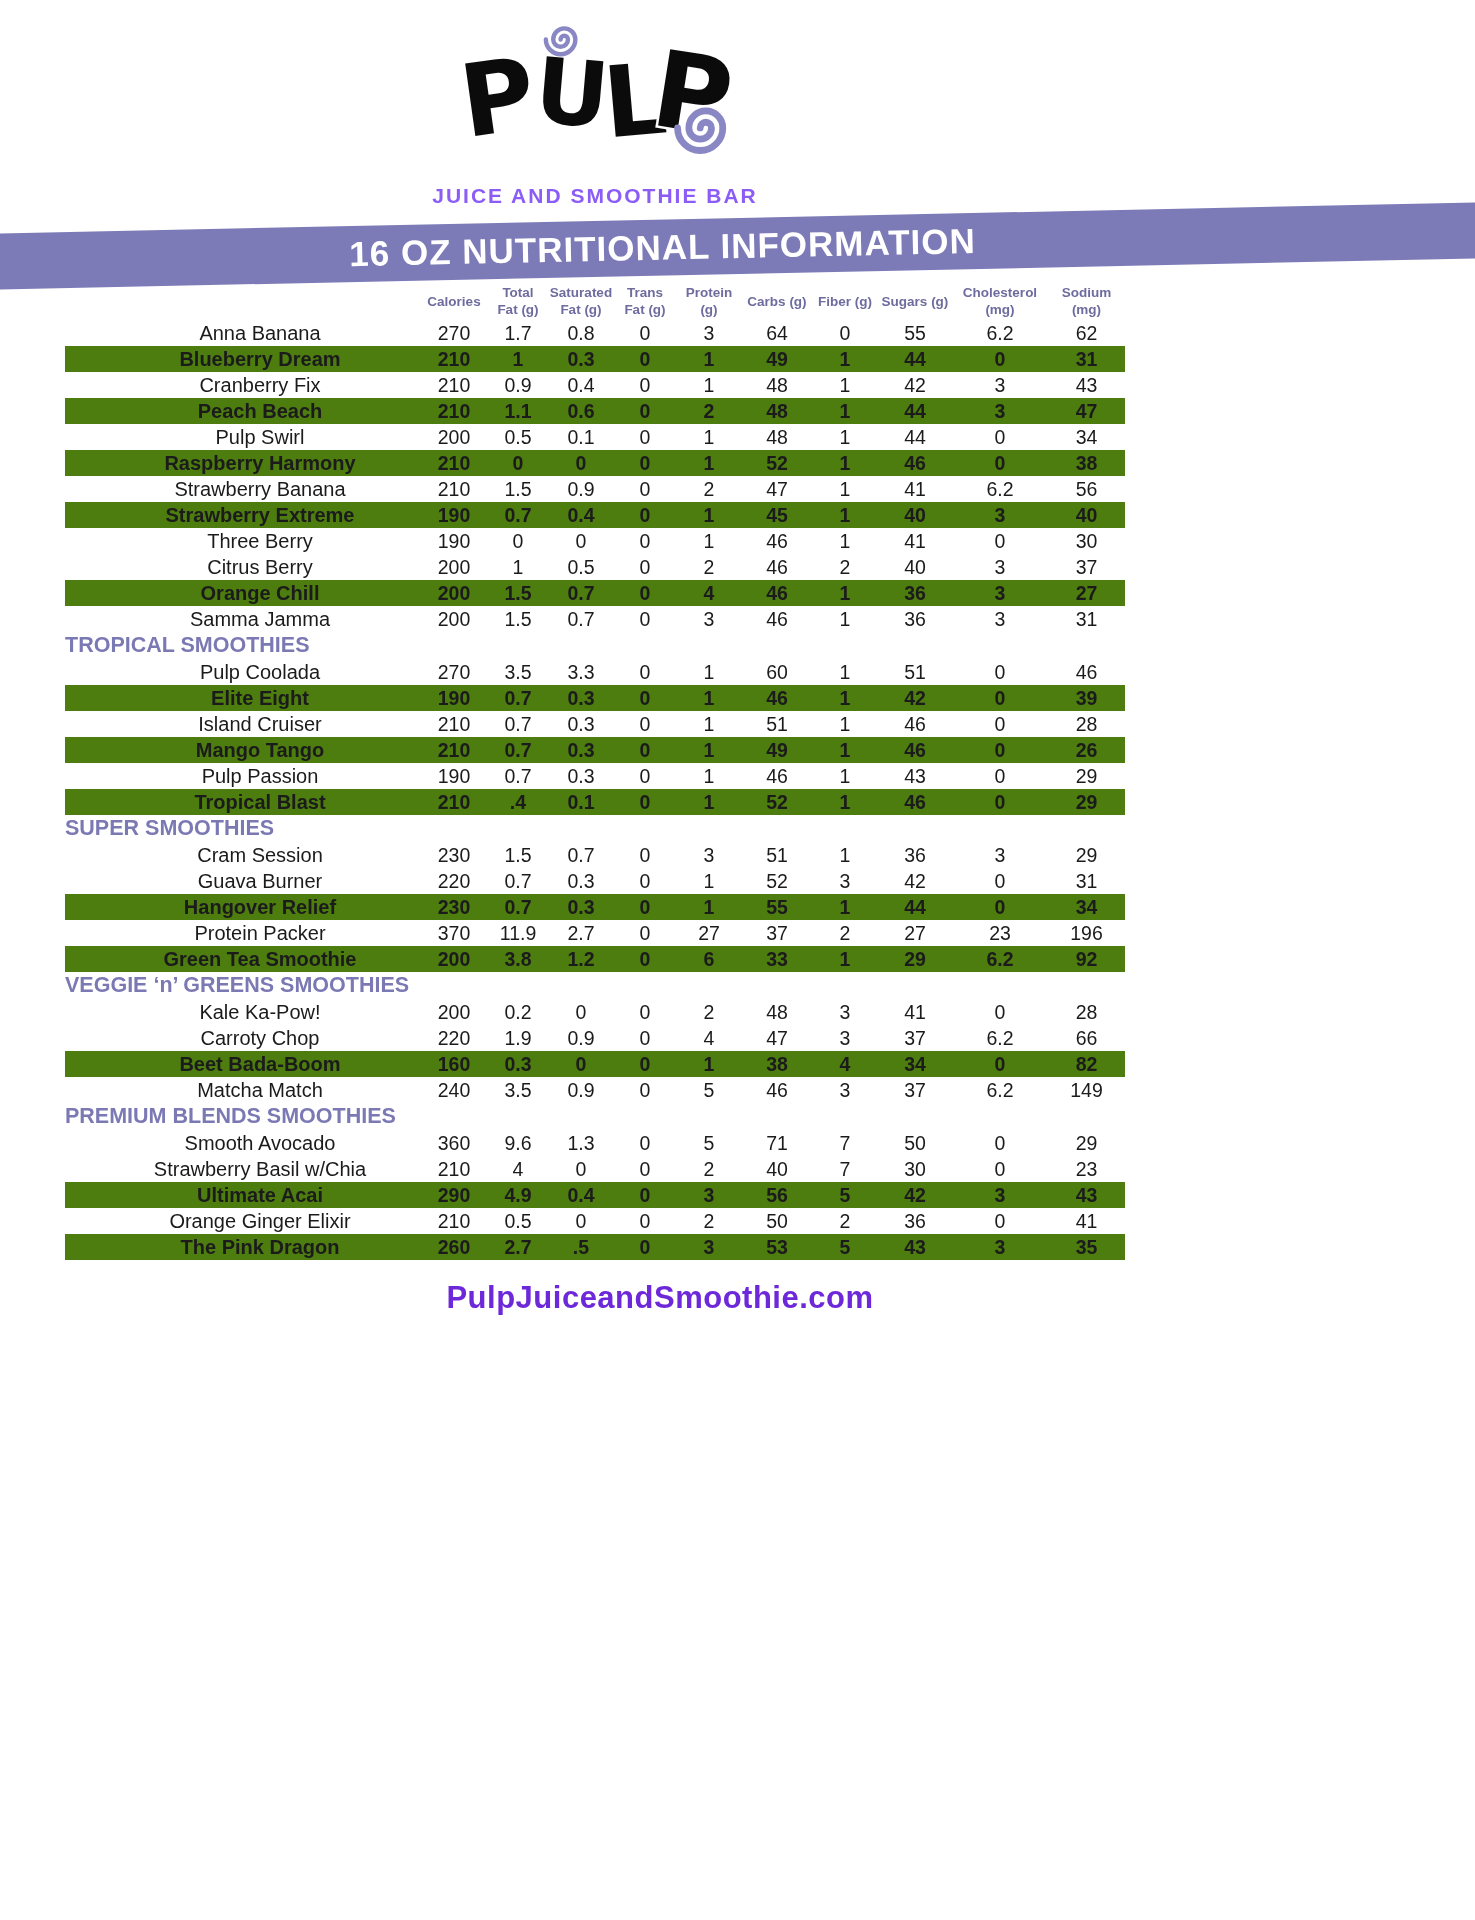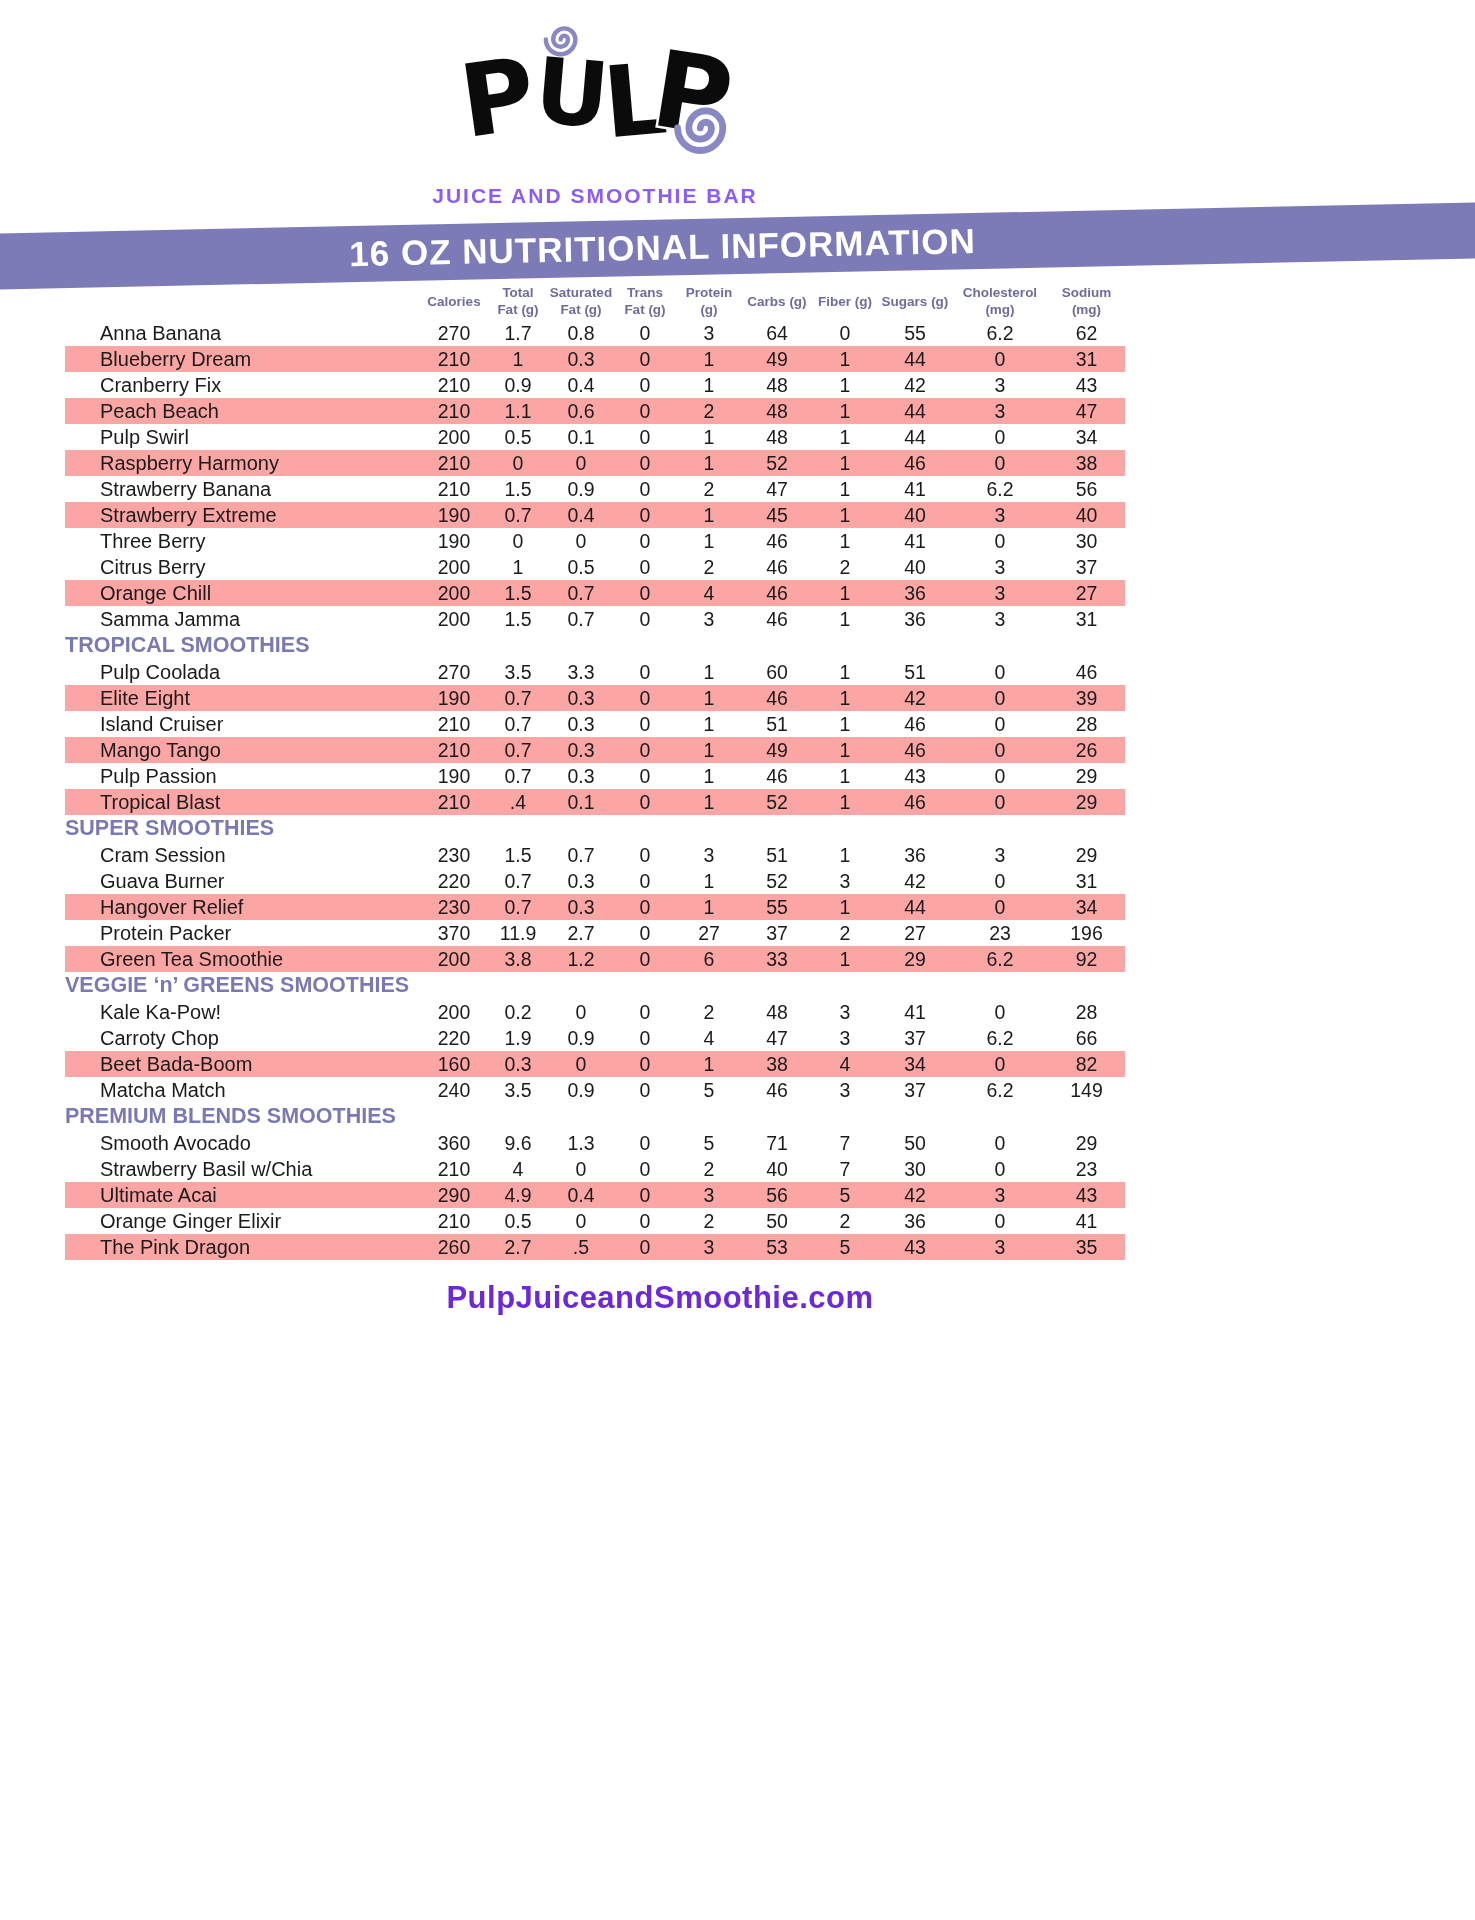--- a/index.html
+++ b/index.html
@@ -81,24 +81,24 @@
     line-height: 1.25;
   }
   .section-h {
     color: #7b79b4;
     font-weight: bold;
     font-size: 21.5px;
     height: 27px;
     line-height: 27px;
   }
   .row { height: 26px; font-size: 19.5px; }
-  .row.shaded { background: #fca5a5; }
+  .row.shaded { background: #4d7c0f; font-weight: bold; }
   .cell { text-align: center; line-height: 26px; height: 26px; }
   .cell.name {
-    text-align: left;
+    text-align: center;
     padding-left: 35px;
     font-size: 20px;
     white-space: nowrap;
   }
 
   
   .footer {
     width: 1060px;
     margin-left: 65px;
     margin-top: 20px;

